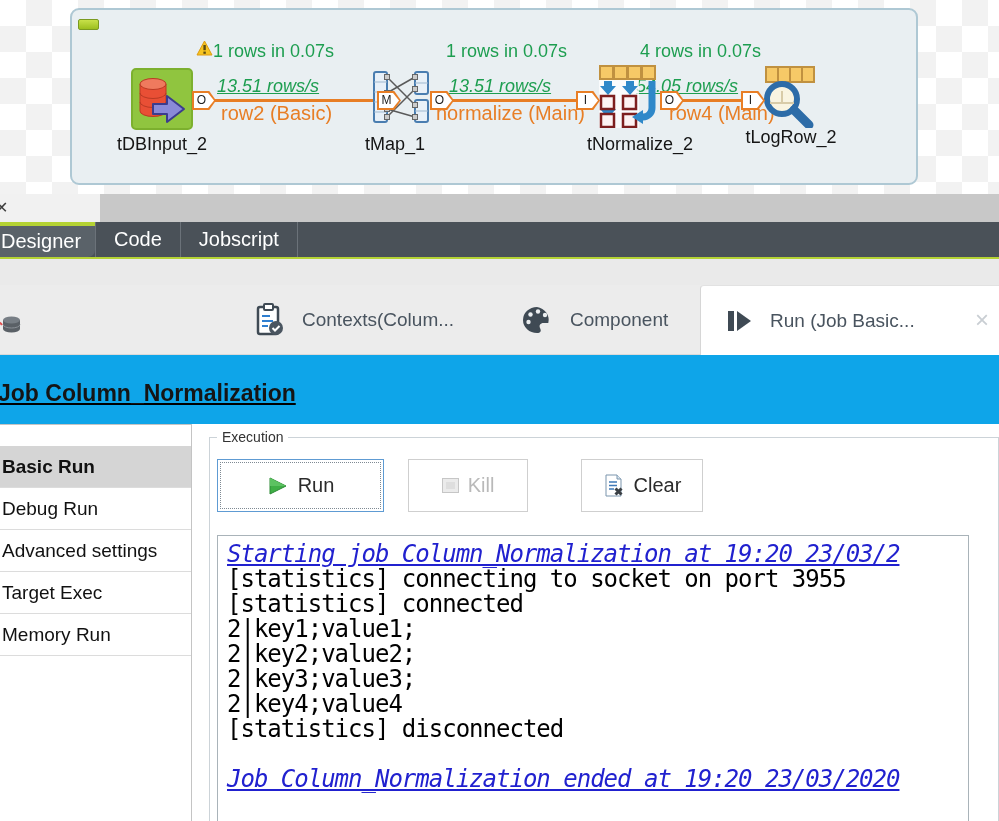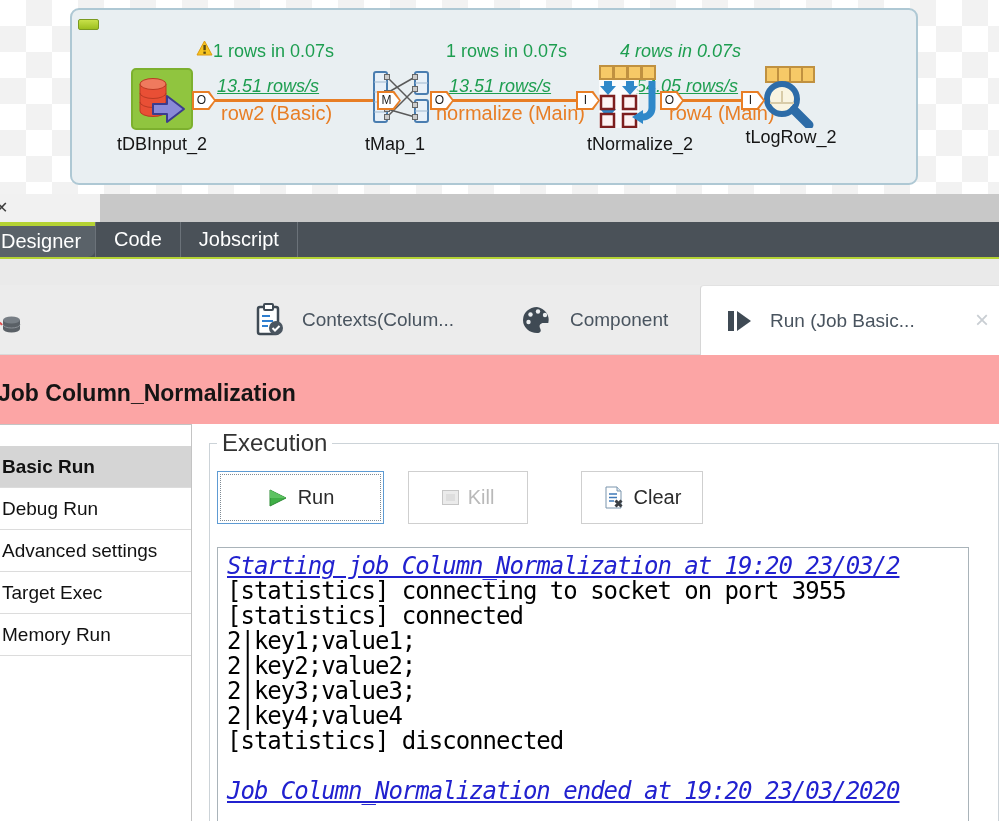--- a/index.html
+++ b/index.html
@@ -55,34 +55,34 @@
   .vtab-job { width:252px; } .vtab-job .vicon { margin-left:-8px; }
   .vtab-contexts { width:269px; } .vtab-contexts .vicon { margin-left:2px; }
   .vtab-component { width:179px; }
   .vtab-run { flex:1; background:#fff; border-left:1px solid #d6d6d6; border-top:1px solid #e2e2e2;
     border-radius:4px 0 0 0; margin-bottom:-1px; position:relative; }
   .vtab-run .vicon { margin-left:25px; }
   .vtab-run .vclose { position:absolute; right:10px; top:22px; color:#c9ced3; font-size:24px;
     line-height:24px; }
 
   
-  .title-row { height:69px; background:#fca5a5; }
+  .title-row { height:69px; background:#0ea5e9;text-decoration:underline; }
   .title-row h1 { font-size:23px; font-weight:bold; color:#151515; padding:25px 0 0 0;
     margin-left:-2px; letter-spacing:0; }
 
   
   .content { display:flex; height:397px; background:#fff; }
   .sidebar { width:192px; border-top:1px solid #c4c4c4; border-right:1px solid #c4c4c4;
     padding-top:21px; }
   .side-item { height:42px; line-height:41px; font-size:19px; color:#111; padding-left:2px;
     border-bottom:1px solid #dcdcdc; background:#fff; }
   .side-item.selected { background:#d5d5d5; font-weight:bold; }
   .main { flex:1; padding-left:17px; }
   fieldset.exec { margin-top:5px; border:1px solid #ccd3d8; height:400px; padding:0; }
-  fieldset.exec legend { margin-left:7px; padding:0 5px; font-size:24px; color:#333; }
+  fieldset.exec legend { margin-left:7px; padding:0 5px; font-size:14px; color:#333; }
   .btn-row { display:flex; margin:14px 0 0 7px; }
   .btn { height:53px; background:#fff; border:1px solid #cfcfcf; display:flex;
     align-items:center; justify-content:center; font-size:20px; color:#2b2b2b; position:relative; }
   .btn-run { width:167px; border:1px solid #5e9bd3; }
   .btn-run::after { content:""; position:absolute; left:2px; top:2px; right:2px; bottom:2px;
     border:1px dotted #7f8a93; pointer-events:none; }
   .btn-kill { width:120px; margin-left:24px; color:#b9b9b9; }
   .btn-clear { width:122px; margin-left:53px; }
   .btn .bicon { margin-right:9px; display:flex; align-items:center; }
   .kill-sq { width:17px; height:15px; background:#dedede; border:1px solid #c6c6c6;
@@ -117,21 +117,21 @@
         </svg>
     </div>
     <div class="stat-rows" style="left:213px;top:41px;">1 rows in 0.07s</div>
     <div class="stat-rate" style="left:217px;top:76px;">13.51 rows/s</div>
     <div class="link-label" style="left:221px;top:102px;">row2 (Basic)</div>
 
     <div class="stat-rows" style="left:446px;top:41px;">1 rows in 0.07s</div>
     <div class="stat-rate" style="left:449px;top:76px;">13.51 rows/s</div>
     <div class="link-label" style="left:436px;top:102px;">normalize (Main)</div>
 
-    <div class="stat-rows" style="left:620px;top:41px;font-style:italic;">4 rows in 0.07s</div>
+    <div class="stat-rows" style="left:640px;top:41px;">4 rows in 0.07s</div>
     <div class="stat-rate" style="left:636px;top:76px;">54.05 rows/s</div>
     <div class="link-label" style="left:669px;top:102px;">row4 (Main)</div>
 
     <div class="badge" style="left:192px;">
         <span>O</span>
       </div>
     <div class="badge" style="left:377px;">
         <span>M</span>
       </div>
     <div class="badge" style="left:430px;">

